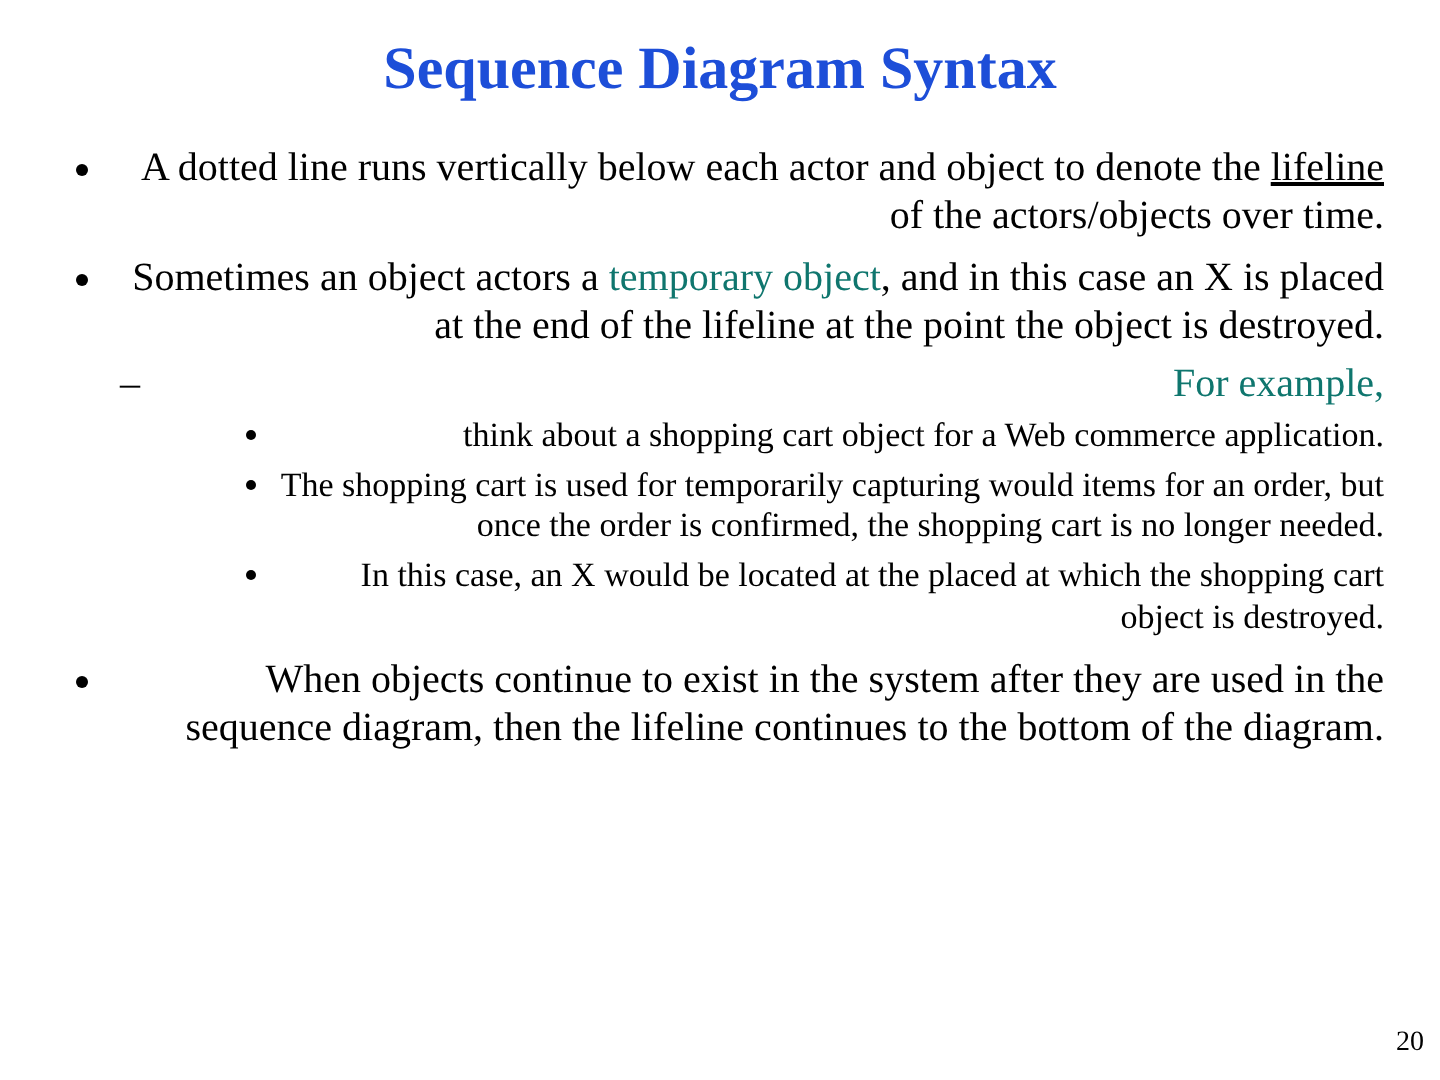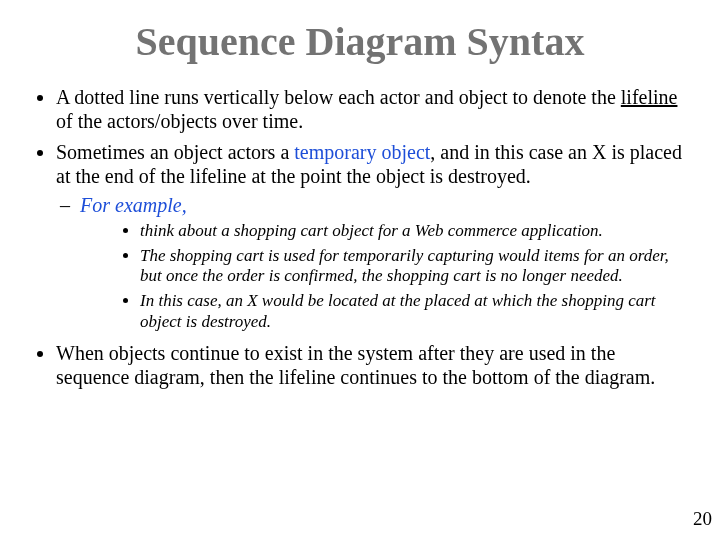--- a/index.html
+++ b/index.html
@@ -13,64 +13,64 @@
     overflow: hidden;
   }
   .slide {
     position: relative;
     width: 720px;
     height: 540px;
     box-sizing: border-box;
   }
   .title {
     text-align: center;
-    color: #737373;
+    color: #1d4ed8;
     font-weight: bold;
-    font-size: 40px;
+    font-size: 30px;
     padding-top: 18px;
     padding-bottom: 8px;
   }
   ul.lvl1 {
     margin: 12px 28px 0 28px;
     padding-left: 28px;
     font-size: 20px;
     line-height: 1.22;
+    text-align: right;
   }
   ul.lvl1 > li {
     margin-bottom: 6px;
     list-style-type: disc;
   }
   ul.lvl2 {
     margin: 4px 0 4px 0;
     padding-left: 24px;
     font-size: 20px;
-    font-style: italic;
   }
   ul.lvl2 > li {
     list-style-type: "–  ";
     margin-bottom: 4px;
   }
   ul.lvl3 {
     margin: 4px 0 8px 0;
     padding-left: 28px;
     font-size: 17px;
     line-height: 1.22;
   }
   ul.lvl3 > li {
     list-style-type: disc;
     margin-bottom: 4px;
     margin-left: 32px;
   }
   .underline { text-decoration: underline; }
-  .green { color: #1d4ed8; }
+  .green { color: #0f766e; }
   .pagenum {
     position: absolute;
     bottom: 10px;
     right: 8px;
-    font-size: 19px;
+    font-size: 14px;
     color: #000;
   }
 </style>
 </head>
 <body>
 
 <div class="slide">
 
   <div class="title">Sequence Diagram Syntax</div>
 

